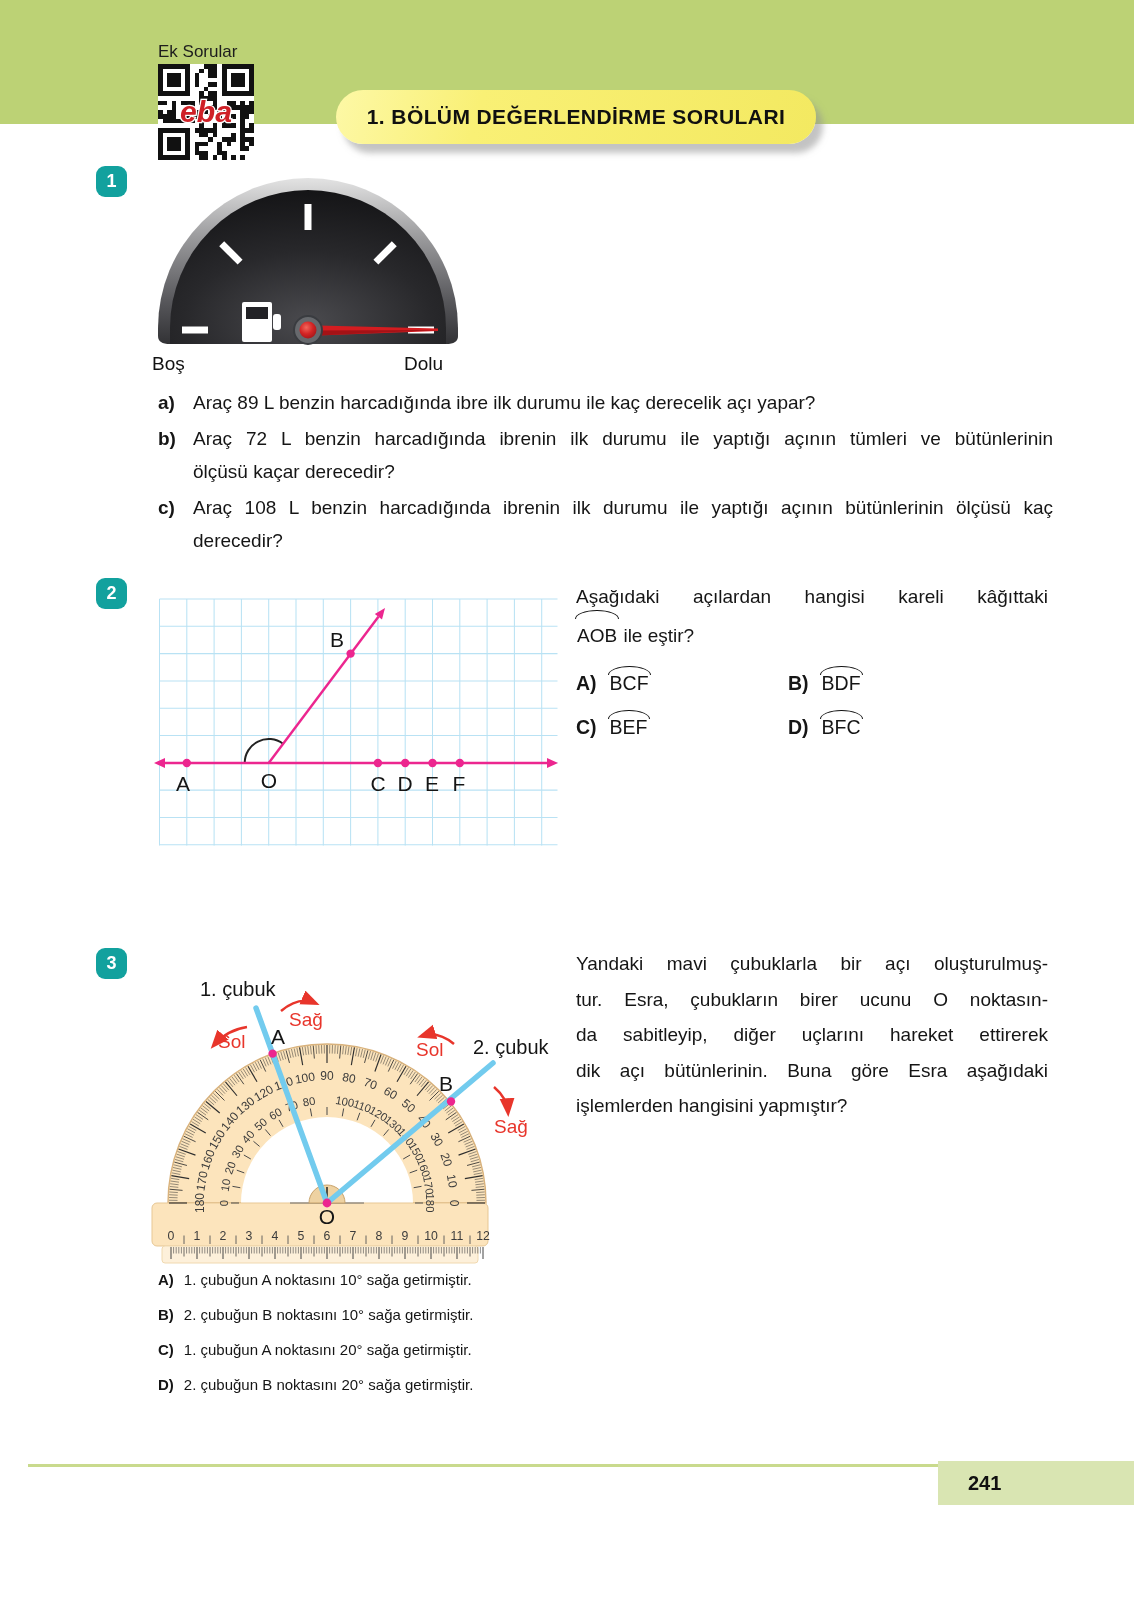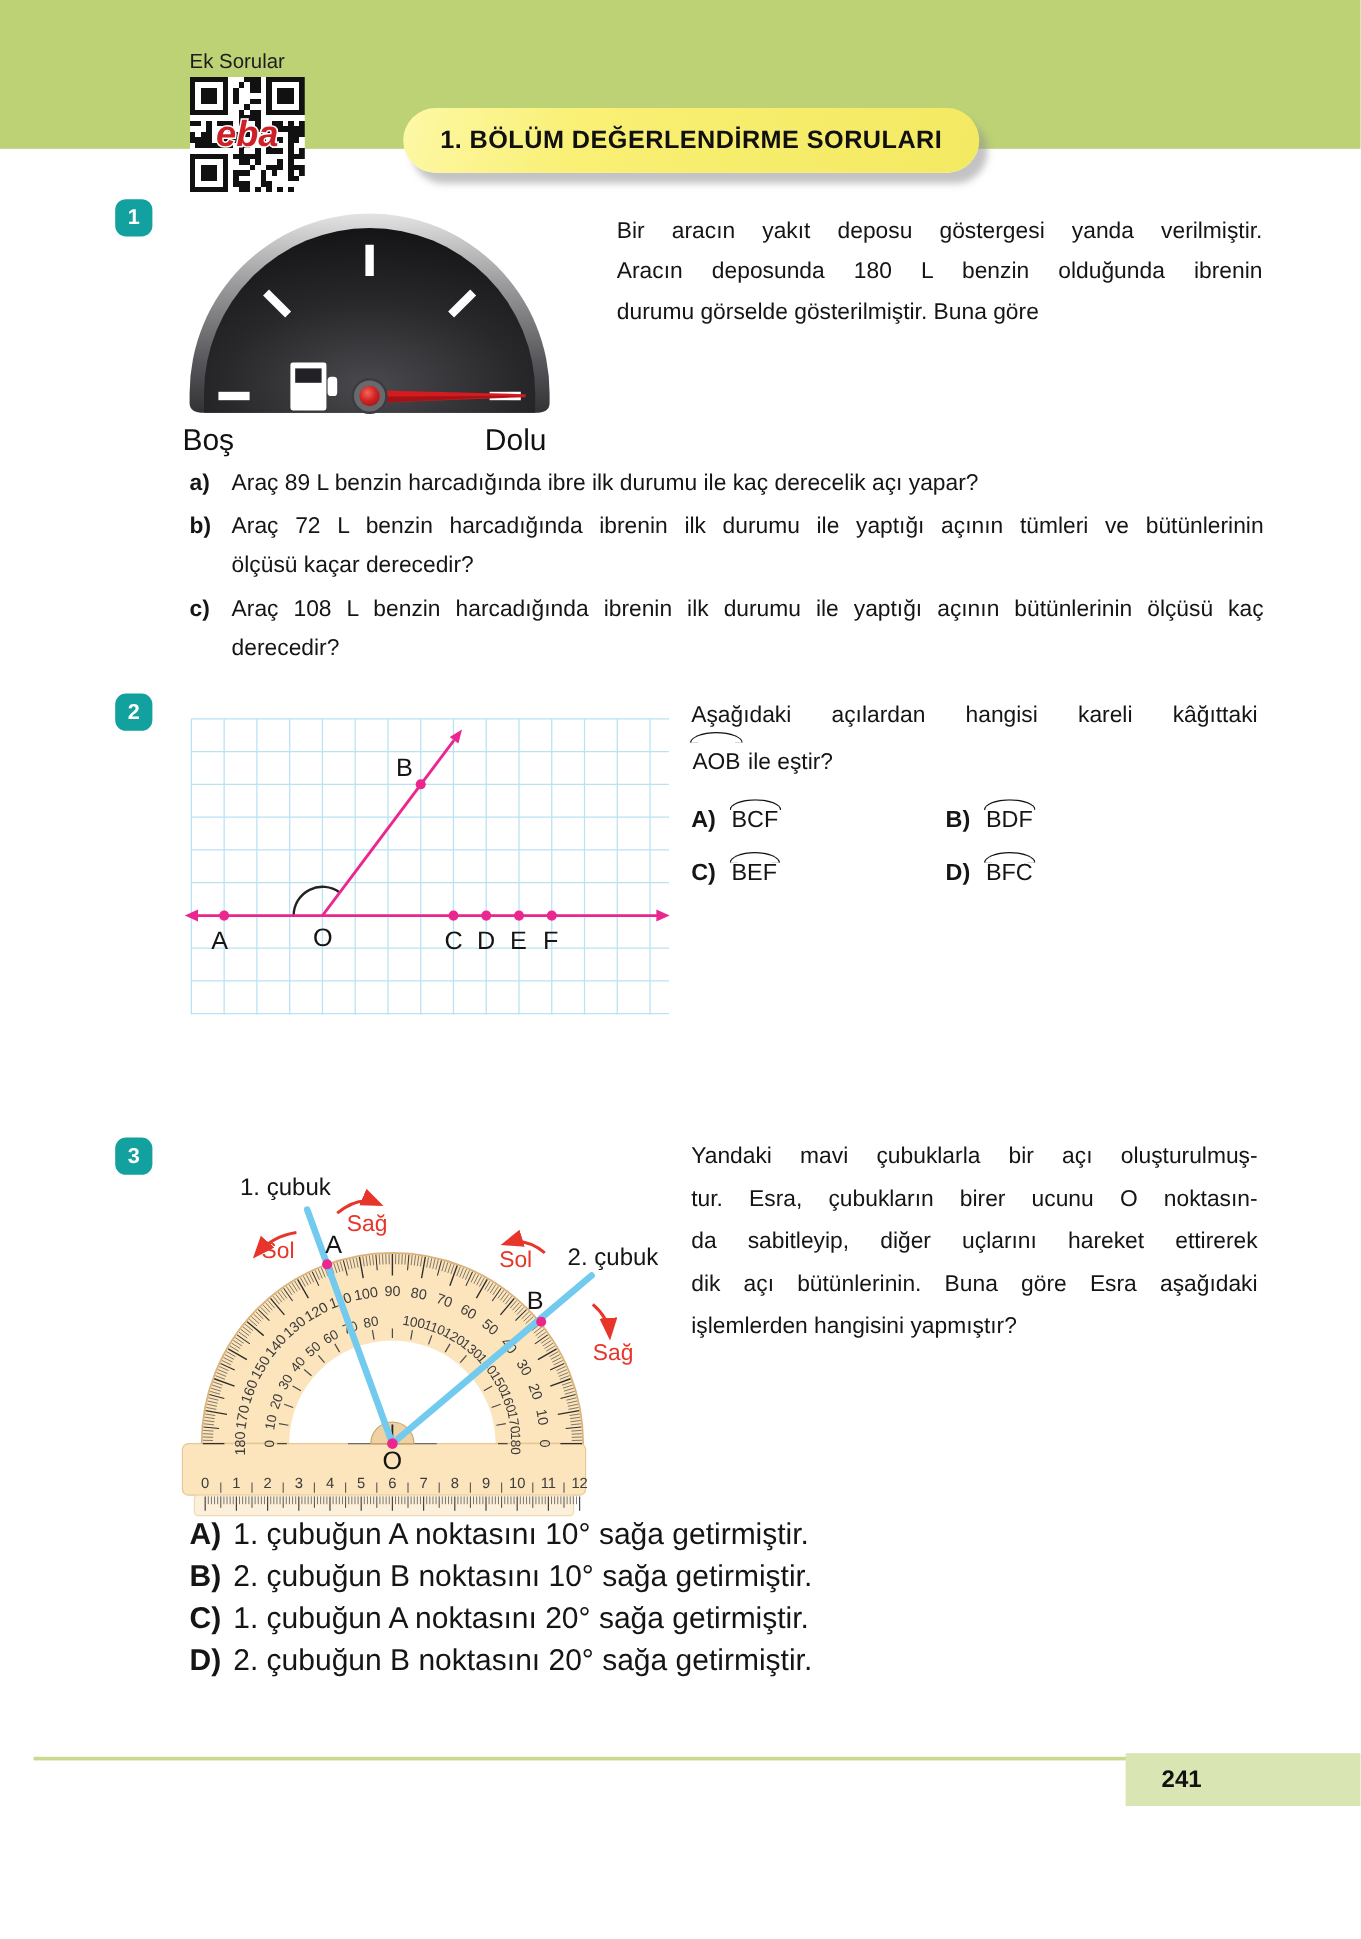--- a/index.html
+++ b/index.html
@@ -18,31 +18,31 @@
   
   .badge{width:31px;height:31px;border-radius:9px;background:#12a19e;color:#fff;
          font-size:18px;font-weight:bold;display:flex;align-items:center;justify-content:center;}
   
   .jline{text-align:justify;text-align-last:justify;white-space:nowrap;}
   .jline.last{text-align-last:left;}
   #q1-intro{left:514px;top:176px;width:538px;font-size:19px;line-height:34px;}
   #q1-parts{left:158px;top:386px;width:895px;font-size:19px;line-height:33px;}
   .part{position:relative;padding-left:35px;margin-bottom:3px;}
   .part-label{position:absolute;left:0;top:0;font-weight:bold;}
-  .gauge-label{font-size:25px;color:#111;}
+  .gauge-label{font-size:19px;color:#111;}
   #q2-question{left:576px;top:577px;width:472px;font-size:19px;line-height:39px;}
   .qline{line-height:39px;}
   .q2opt{font-size:19.5px;}
   .q2opt b{margin-right:12px;}
   .overarc{position:relative;display:inline-block;padding:0 1px;}
   .overarc::before{content:"";position:absolute;left:-1px;right:-1px;top:-6px;height:8px;
                    border:1.7px solid #111;border-bottom:none;
                    border-radius:50% 50% 0 0 / 100% 100% 0 0;}
   #q3-par{left:576px;top:946px;width:472px;font-size:19px;line-height:35.5px;}
-  #q3-options{left:158px;top:1262px;width:900px;font-size:25px;line-height:35px;}
+  #q3-options{left:158px;top:1262px;width:900px;font-size:15px;line-height:35px;}
   .q3opt b{margin-right:10px;}
   
   #footer-rule{left:28px;top:1464px;width:912px;height:3px;background:#c9da8d;}
   #page-num-box{left:938px;top:1461px;width:196px;height:44px;background:#d9e5b2;
                 display:flex;align-items:center;}
   #page-num{margin-left:30px;font-size:20px;font-weight:bold;color:#111;}
   svg text{font-family:"Liberation Sans","DejaVu Sans",sans-serif;}
 </style>
 </head>
 <body>
@@ -237,25 +237,20 @@
     </g>
     <polygon fill="#d41c20" points="168,155.5 288,158.5 288,161 168,165.5"></polygon>
     <polygon fill="#9b1115" opacity=".85" points="168,160.5 288,160 168,165.5"></polygon>
     <circle cx="158" cy="160" r="14" fill="#67696d" stroke="#3a3c40" stroke-width="2"></circle>
     <circle cx="158" cy="160" r="8.5" fill="url(#hubg)"></circle>
   </svg>
 
   <div class="abs gauge-label" style="left:152px;top:353px;">Boş</div>
   <div class="abs gauge-label" style="left:404px;top:353px;">Dolu</div>
 
-  <div class="abs" id="q1-intro">
-      <div class="jline">Bir aracın yakıt deposu göstergesi yanda verilmiştir.</div>
-      <div class="jline">Aracın deposunda 180 L benzin olduğunda ibrenin</div>
-      <div class="jline last">durumu görselde gösterilmiştir. Buna göre</div>
-    </div>
 
   <div class="abs" id="q1-parts">
     <div class="part">
       <span class="part-label">a)</span>
       <div>
           <div class="jline last">Araç 89 L benzin harcadığında ibre ilk durumu ile kaç derecelik açı yapar?</div>
         </div>
     </div>
     <div class="part">
       <span class="part-label">b)</span>

